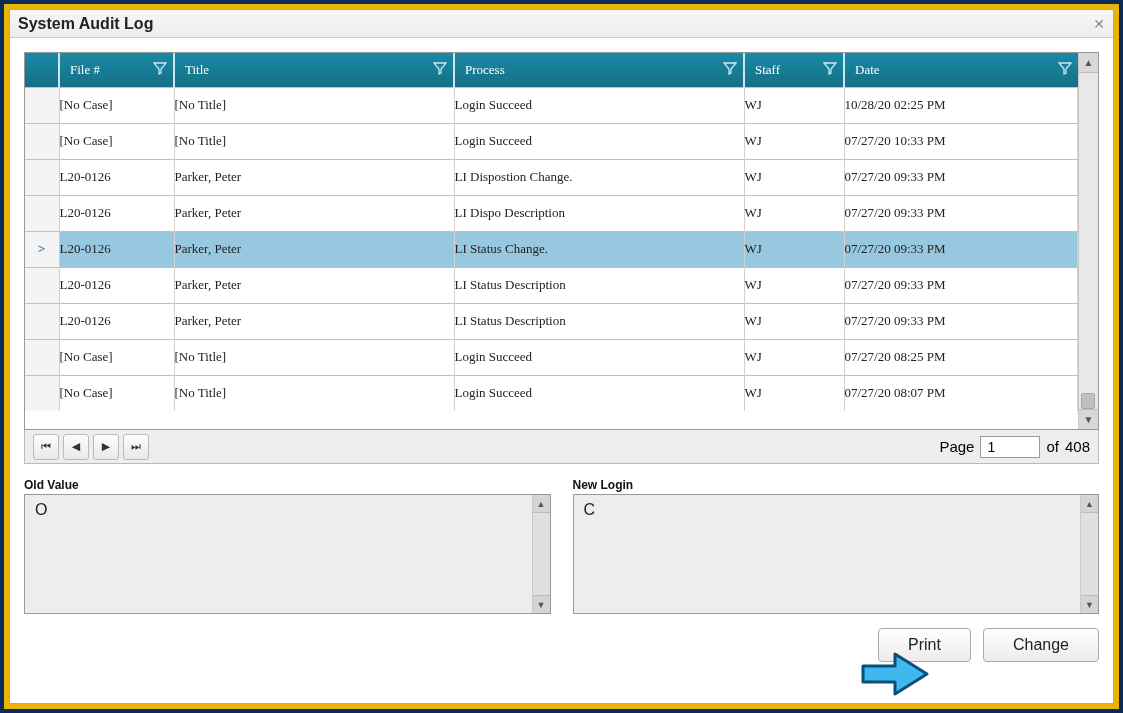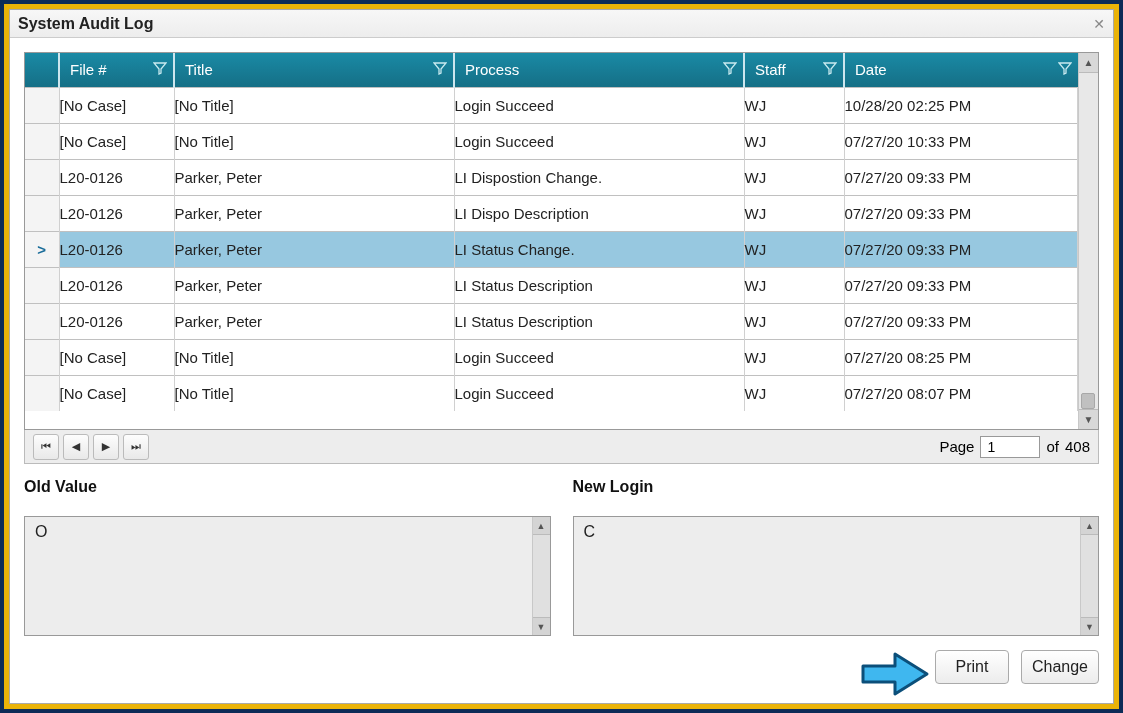--- a/index.html
+++ b/index.html
@@ -51,22 +51,23 @@
       height: 378px;
       display: flex;
     }
     .grid-main {
       flex: 1;
       overflow: hidden;
     }
     table.audit-grid {
       width: 100%;
       border-collapse: collapse;
-      font-size: 15px;
+      font-size: 13px;
       color: #222;
+      font-family: Liberation Serif, serif;
     }
     table.audit-grid thead th {
       background: linear-gradient(#1a8aa5, #156f86);
       color: #fff;
       font-weight: 400;
       text-align: left;
       padding: 6px 10px;
       border-right: 2px solid #cde6ee;
       height: 34px;
       position: relative;
@@ -168,22 +169,22 @@
     }
 
     .values-row {
       display: grid;
       grid-template-columns: 1fr 1fr;
       gap: 22px;
       margin-top: 14px;
     }
     .value-block .value-label {
       font-weight: 600;
-      font-size: 16px;
-      margin-bottom: 20px;
+      font-size: 12px;
+      margin-bottom: 2px;
       color: #111;
     }
     .value-box {
       border: 1px solid #999;
       background: #ededed;
       height: 120px;
       position: relative;
     }
     .value-box .text {
       padding: 6px 10px;
@@ -213,21 +214,21 @@
     }
     .dlg-btn {
       min-width: 74px;
       height: 34px;
       border: 1px solid #aaa;
       background: linear-gradient(#fff,#ececec);
       border-radius: 4px;
       font-size: 16px;
       color: #222;
       cursor: pointer;
-      padding: 0 10px;
+      padding: 0 29px;
     }
 
     .callout-arrow {
       position: absolute;
       left: 855px;
       top: 646px;
       pointer-events: none;
     }
   </style>
 </head>

